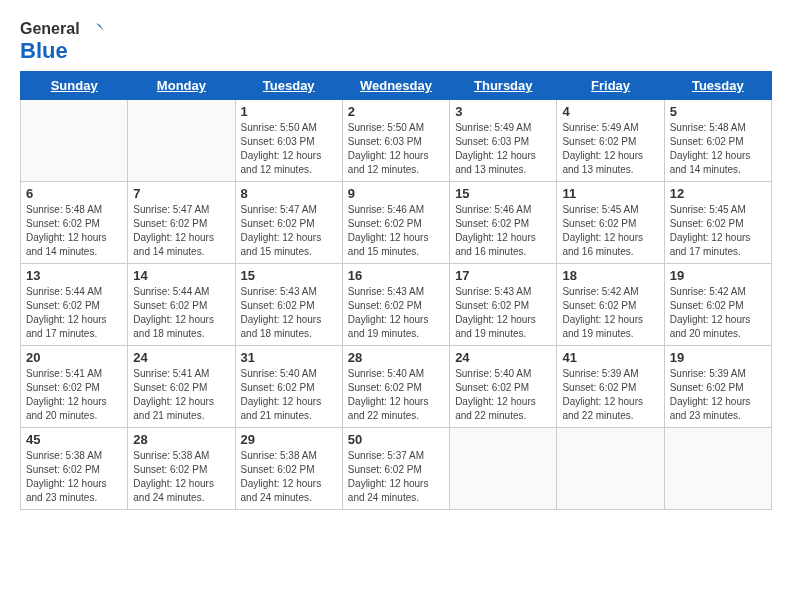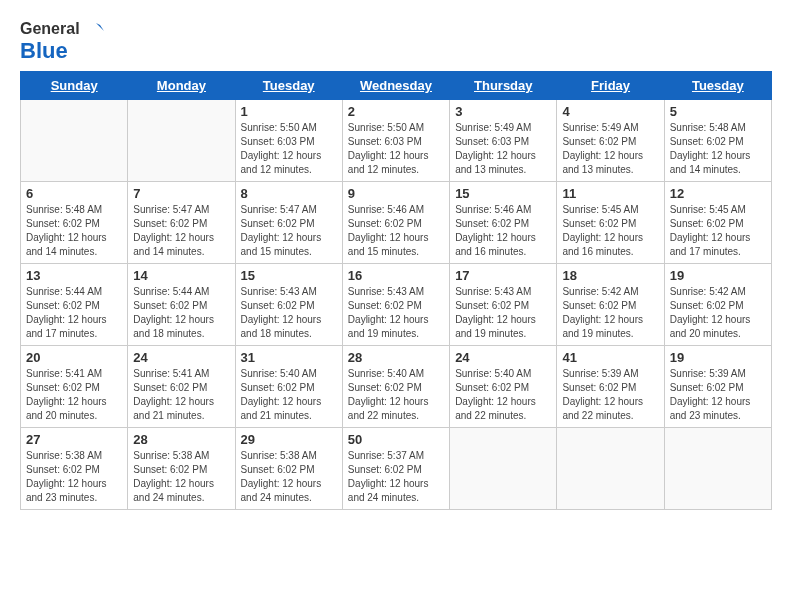--- a/index.html
+++ b/index.html
@@ -273,21 +273,21 @@
         </td>
         <td>
           <span class="day-num">19</span>
           <div class="day-info">Sunrise: 5:39 AM
 Sunset: 6:02 PM
 Daylight: 12 hours and 23 minutes.</div>
         </td>
       </tr>
       <tr class="week-row">
         <td>
-          <span class="day-num">27</span>
+          <span class="day-num">45</span>
           <div class="day-info">Sunrise: 5:38 AM
 Sunset: 6:02 PM
 Daylight: 12 hours and 23 minutes.</div>
         </td>
         <td>
           <span class="day-num">28</span>
           <div class="day-info">Sunrise: 5:38 AM
 Sunset: 6:02 PM
 Daylight: 12 hours and 24 minutes.</div>
         </td>

